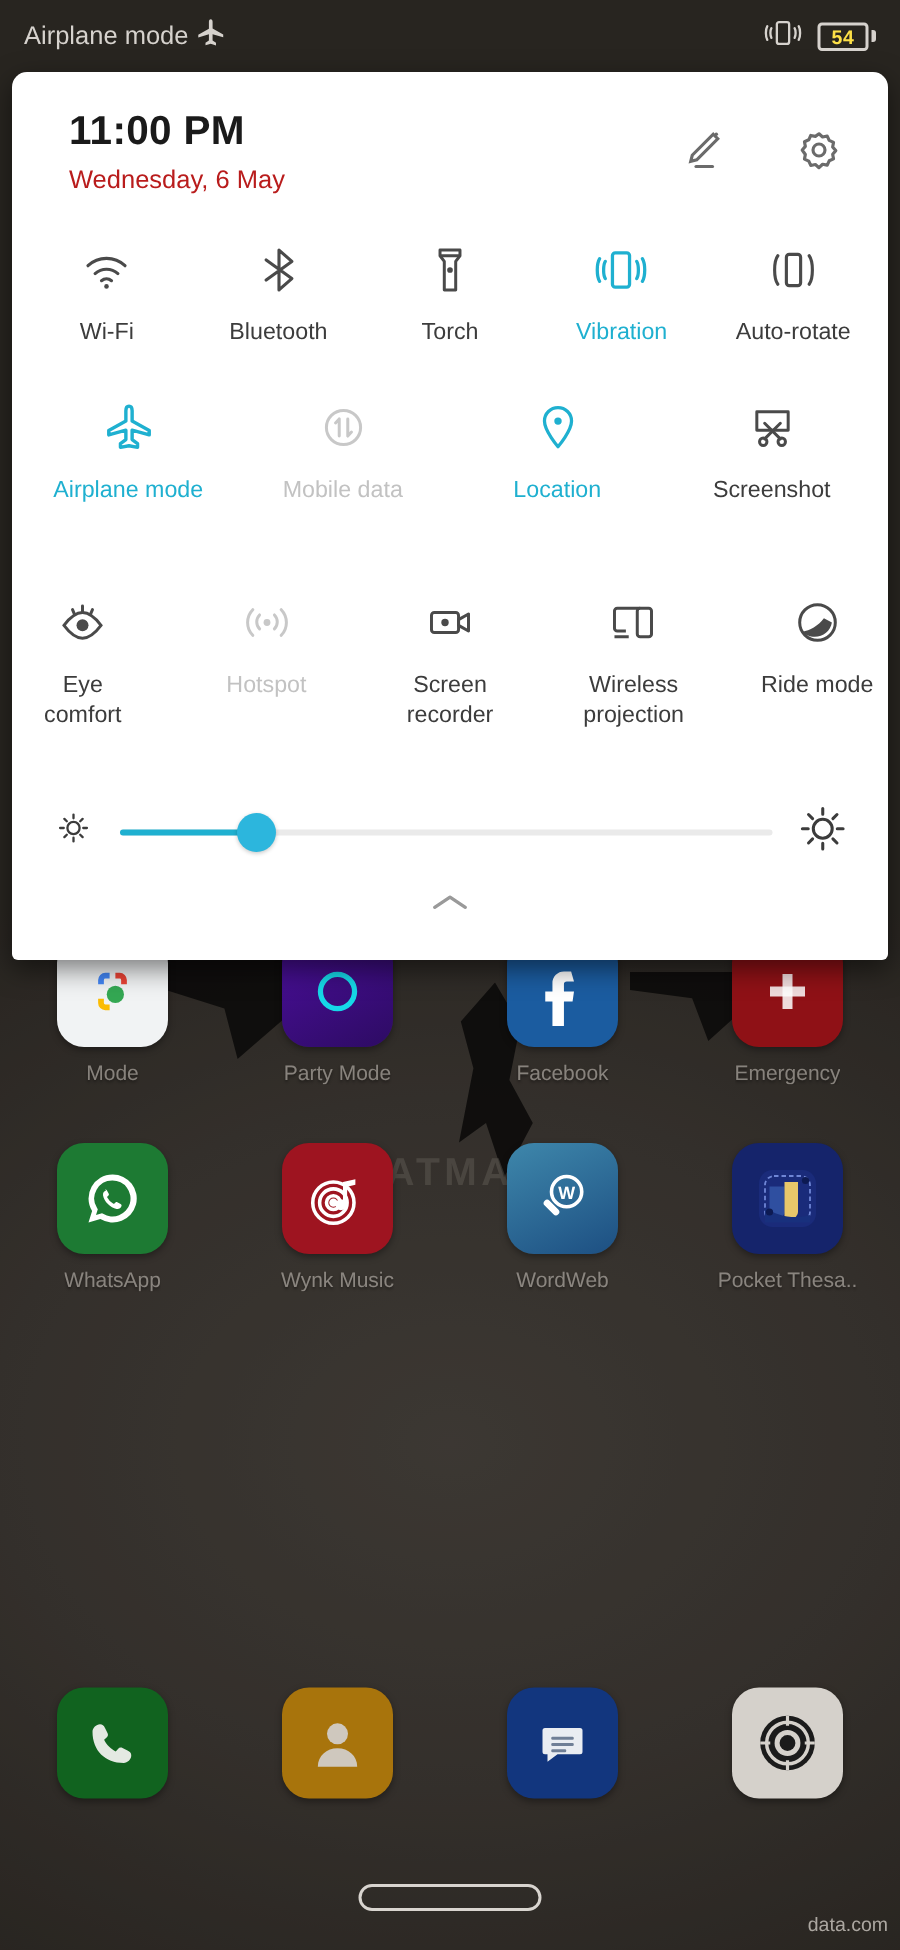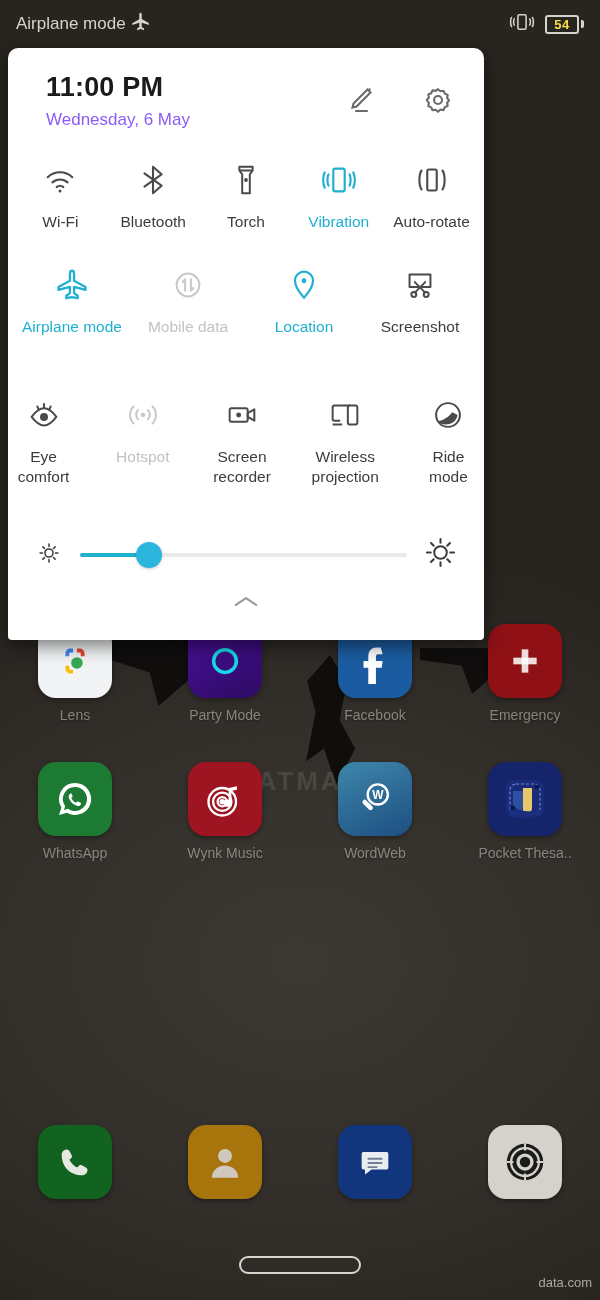--- a/index.html
+++ b/index.html
@@ -91,34 +91,34 @@
     border: 2px solid #d6d2cd; border-radius: 3px;
     padding: 0 3px; height: 19px; min-width: 34px;
     display: flex; align-items: center; justify-content: center;
     font-size: 13px; font-weight: 700; letter-spacing: .5px; color: #fde047;
   }
   .batt-cap { width: 3px; height: 8px; background: #d6d2cd; border-radius: 0 2px 2px 0; }
 
   
   #panel {
     position: absolute; left: 8px; top: 48px;
-    width: 476px; height: 592px;
+    width: 584px; height: 592px;
     background: #fff;
     border-radius: 10px 10px 4px 4px;
     z-index: 10;
     box-shadow: 0 6px 18px rgba(0,0,0,.5);
     overflow: hidden;
   }
 
   #panel-header {
     display: flex; align-items: flex-start; justify-content: space-between;
     padding: 24px 30px 0 38px;
   }
   #clock { font-size: 27px; font-weight: 700; color: #1a1a1a; line-height: 1.18; letter-spacing: .2px; }
-  #date { font-size: 17px; color: #8b5cf6; margin-top: 6px; }
+  #date { font-size: 17px; color: #b91c1c; margin-top: 6px; }
   .hdr-icons { display: flex; align-items: center; gap: 46px; padding-top: 12px; }
   .hdr-icon { width: 32px; height: 32px; display: block; }
 
   
   #toggles { padding: 20px 6px 0 6px; }
   .trow { display: flex; }
   .tile {
     flex: 1; display: flex; flex-direction: column;
     align-items: center; padding-top: 8px; padding-bottom: 2px;
     cursor: pointer;
@@ -176,21 +176,21 @@
   <div class="app-row" style="top:624px">
     <div class="app-cell">
       <div class="app-icon" style="background:#f1f3f4">
         <svg viewBox="0 0 48 48" width="46" height="46">
           <path d="M14 16a5 5 0 015-5h3v4h-3a1 1 0 00-1 1v3h-4z" fill="#4285f4"></path>
           <path d="M34 16a5 5 0 00-5-5h-3v4h3a1 1 0 011 1v3h4z" fill="#ea4335"></path>
           <path d="M14 32a5 5 0 005 5h3v-4h-3a1 1 0 01-1-1v-3h-4z" fill="#fbbc04"></path>
           <circle cx="26" cy="26" r="6" fill="#34a853"></circle>
         </svg>
       </div>
-      <div class="app-label dimmed-label">Lens</div>
+      <div class="app-label dimmed-label">Mode</div>
     </div>
     <div class="app-cell">
       <div class="app-icon" style="background:linear-gradient(150deg,#4b0f9c,#2d0b63)">
         <svg viewBox="0 0 48 48" width="42" height="42">
           <circle cx="24" cy="24" r="13" fill="none" stroke="#16d8e8" stroke-width="4"></circle>
         </svg>
       </div>
       <div class="app-label dimmed-label">Party Mode</div>
     </div>
     <div class="app-cell">

